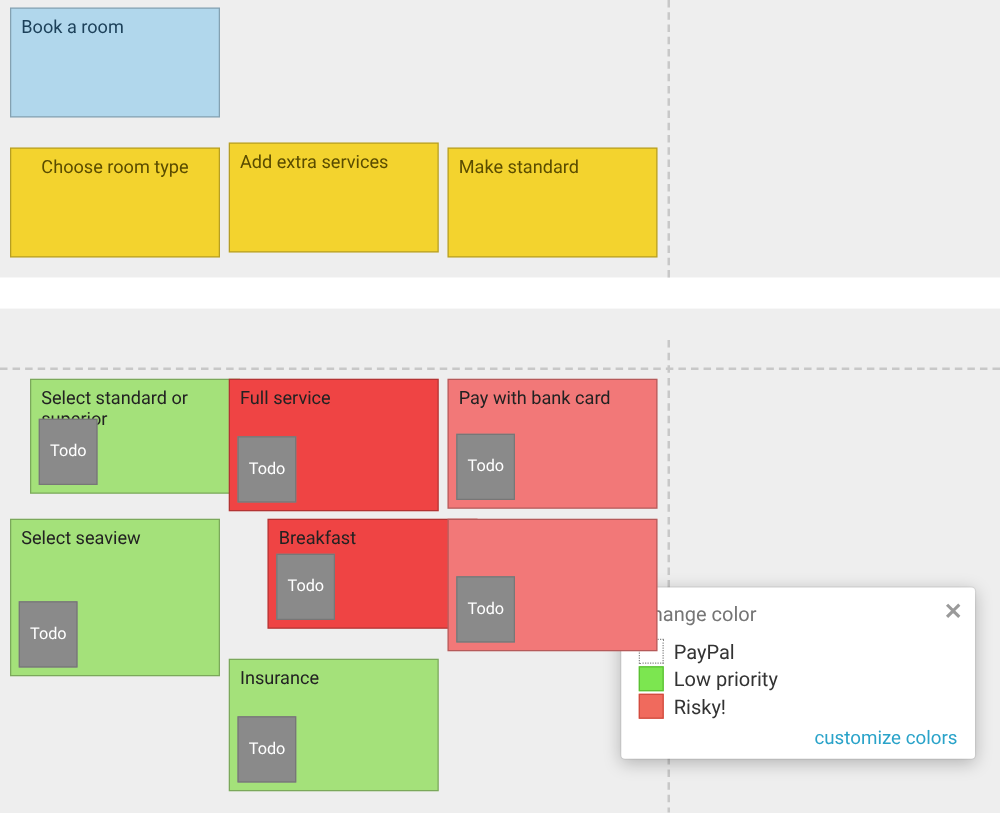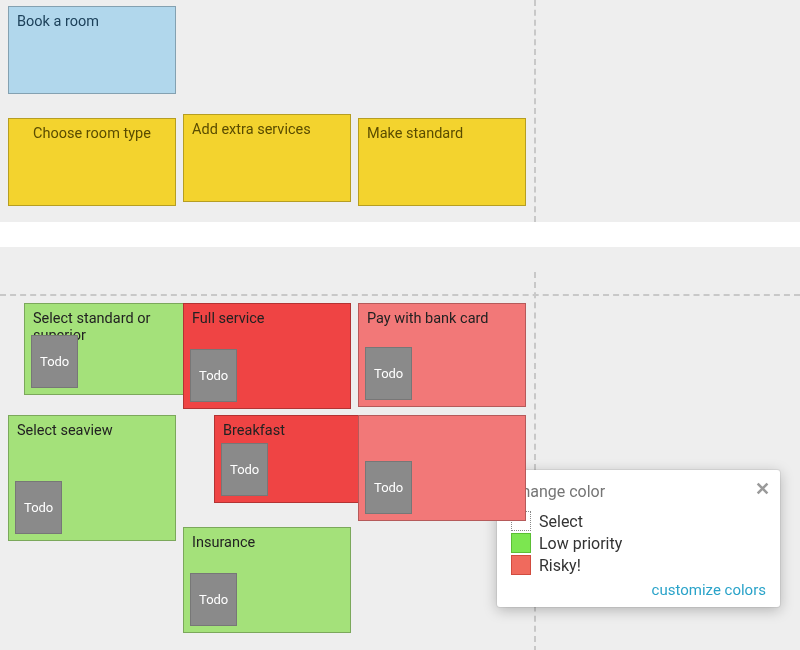--- a/index.html
+++ b/index.html
@@ -81,21 +81,21 @@
   <div class="guide-h" style="top:22px"></div>
   <div id="story-host"></div>
 </div>
 
 <div class="popover">
   <div class="popover-title">Change color</div>
   <div class="close">✕</div>
   <div id="legend-host">
       <div class="legend-row">
         <div class="swatch swatch-default"></div>
-        <span>Select</span>
+        <span>PayPal</span>
       </div>
       <div class="legend-row">
         <div class="swatch swatch-green"></div>
         <span>Low priority</span>
       </div>
       <div class="legend-row">
         <div class="swatch swatch-red"></div>
         <span>Risky!</span>
       </div>
     </div>

